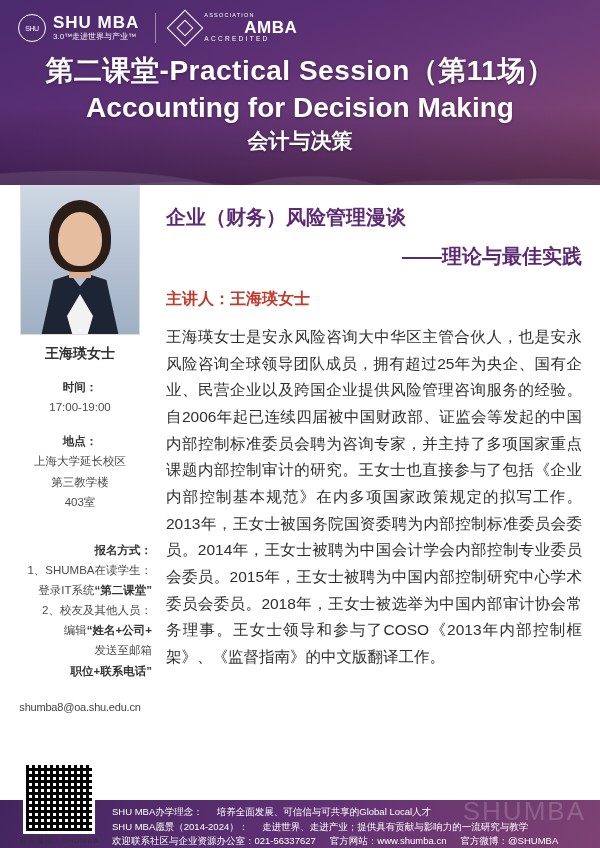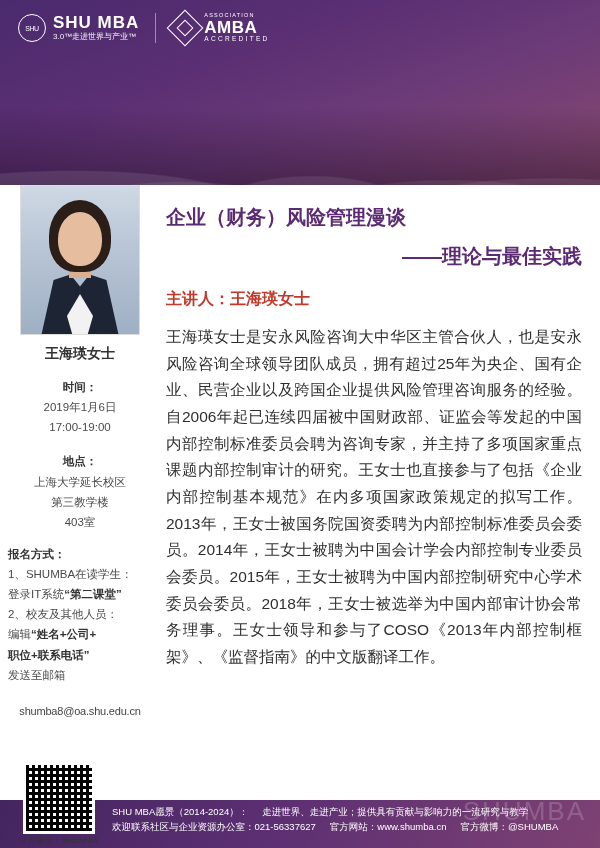--- a/index.html
+++ b/index.html
@@ -56,21 +56,21 @@
   .amba-logo { display: flex; align-items: center; gap: 6px; color: #fff; }
   .amba-diamond {
     width: 26px; height: 26px;
     border: 1.4px solid #fff;
     transform: rotate(45deg);
     display:flex;align-items:center;justify-content:center;
   }
   .amba-diamond i{ display:block; width:12px;height:12px;border:1.2px solid #fff; }
   .amba-text { line-height: 1.02; }
   .amba-assoc { font-size: 5.5px; letter-spacing: 1.2px; }
-  .amba-name { font-size: 17px; font-weight: bold; letter-spacing: .5px; }
+  .amba-name { font-size: 17px; font-weight: bold; letter-spacing: .5px; margin-left: 40px; }
   .amba-accr { font-size: 6.5px; letter-spacing: 2.3px; }
 
   .title-wrap {
     position: relative; z-index: 3;
     text-align: center; color: #fff;
     padding-top: 4px;
   }
   .title-line1 {
     font-size: 28px; font-weight: bold; letter-spacing: .5px;
     text-shadow: 0 1px 3px rgba(0,0,0,.35);
@@ -127,21 +127,21 @@
   }
   .portrait .shirt{
     position:absolute; left:50%; bottom:0; transform:translateX(-50%);
     width:26px;height:40px;background:#f2f2f2;
     clip-path: polygon(50% 0, 100% 55%, 80% 100%, 20% 100%, 0 55%);
   }
   .spk-name { font-size: 14px; font-weight: bold; margin-top: 10px; color:#333;}
   .spk-org { font-size: 11.5px; margin-top: 6px; line-height: 1.7; color:#4a4a4a;}
   .info-block { margin-top: 14px; font-size: 11.5px; line-height: 1.75; color:#4a4a4a;}
   .info-label { font-weight: bold; color: #333; }
-  .info-block.reg { margin-top: 12px; text-align: left; }
+  .info-block.reg { margin-top: 28px; text-align: right; }
   .info-block.reg .ln { display:block; }
   .bold-in { font-weight: bold; color:#333; }
   .email { font-size: 11px; margin-top: 20px; color: #444; letter-spacing: -.2px;}
 
   .right-col {
     flex: 1;
     padding: 18px 18px 0 6px;
   }
   .subject {
     font-size: 20px; font-weight: bold; color: #5b2a72; line-height: 1.45;
@@ -216,55 +216,59 @@
             <i></i>
           </div>
         <div class="amba-text">
           <div class="amba-assoc">ASSOCIATION</div>
           <div class="amba-name">AMBA</div>
           <div class="amba-accr">ACCREDITED</div>
         </div>
       </div>
     </div>
 
+    <div class="title-wrap">
+      <div class="title-line1">第二课堂-Practical Session（第11场）</div>
+      <div class="title-line2">Accounting for Decision Making</div>
+      <div class="title-line3">会计与决策</div>
+    </div>
   </div>
 
   <div class="body-area">
 
     <div class="left-col">
       <div class="portrait">
         <div class="body"></div>
         <div class="shirt"></div>
         <div class="neck"></div>
         <div class="hair"></div>
         <div class="face"></div>
       </div>
       <div class="spk-name">王海瑛女士</div>
 
       <div class="info-block">
         <div class="info-label">时间：</div>
-        <div>2019年1月6日</div>
         <div>17:00-19:00</div>
       </div>
 
       <div class="info-block">
         <div class="info-label">地点：</div>
         <div>上海大学延长校区</div>
         <div>第三教学楼</div>
         <div>403室</div>
       </div>
 
       <div class="info-block reg">
         <div class="info-label">报名方式：</div>
         <span class="ln">1、SHUMBA在读学生：</span>
         <span>登录IT系统</span><span class="bold-in">“第二课堂”</span>
         <span class="ln">2、校友及其他人员：</span>
         <span>编辑</span><span class="bold-in">“姓名+公司+</span>
+        <span class="ln">发送至邮箱</span>
         <span class="ln bold-in">职位+联系电话”</span>
-        <span class="ln">发送至邮箱</span>
       </div>
 
       <div class="email">shumba8@oa.shu.edu.cn</div>
     </div>
 
     <div class="right-col">
       <div class="subject">企业（财务）风险管理漫谈</div>
       <div class="subject subject-2">——理论与最佳实践</div>
       <div class="lecturer">主讲人：王海瑛女士</div>
       <div class="bio">王海瑛女士是安永风险咨询大中华区主管合伙人，也是安永风险咨询全球领导团队成员，拥有超过25年为央企、国有企业、民营企业以及跨国企业提供风险管理咨询服务的经验。自2006年起已连续四届被中国财政部、证监会等发起的中国内部控制标准委员会聘为咨询专家，并主持了多项国家重点课题内部控制审计的研究。王女士也直接参与了包括《企业内部控制基本规范》在内多项国家政策规定的拟写工作。2013年，王女士被国务院国资委聘为内部控制标准委员会委员。2014年，王女士被聘为中国会计学会内部控制专业委员会委员。2015年，王女士被聘为中国内部控制研究中心学术委员会委员。2018年，王女士被选举为中国内部审计协会常务理事。王女士领导和参与了COSO《2013年内部控制框架》、《监督指南》的中文版翻译工作。</div>
@@ -273,20 +277,23 @@
     <div class="qr-box" style="bottom:-46px;">
       <div class="qr"></div>
       <div class="qr-cap" style="color:#333;">官方微信：SHUMBA</div>
     </div>
   </div>
 
   <div class="footer">
     <div class="wm">SHUMBA</div>
     <div class="footer-lines">
       <div class="fl">
+        <span>SHU MBA办学理念：</span><span class="sep"></span><span>培养全面发展、可信信与可共享的Global Local人才</span>
+      </div>
+      <div class="fl">
         <span>SHU MBA愿景（2014-2024）：</span><span class="sep"></span><span>走进世界、走进产业；提供具有贡献与影响力的一流研究与教学</span>
       </div>
       <div class="fl">
         <span>欢迎联系社区与企业资源办公室：</span><span>021-56337627</span><span class="sep"></span><span>官方网站：www.shumba.cn</span><span class="sep"></span><span>官方微博：@SHUMBA</span>
       </div>
     </div>
   </div>
 </div>
 
 </body></html>

